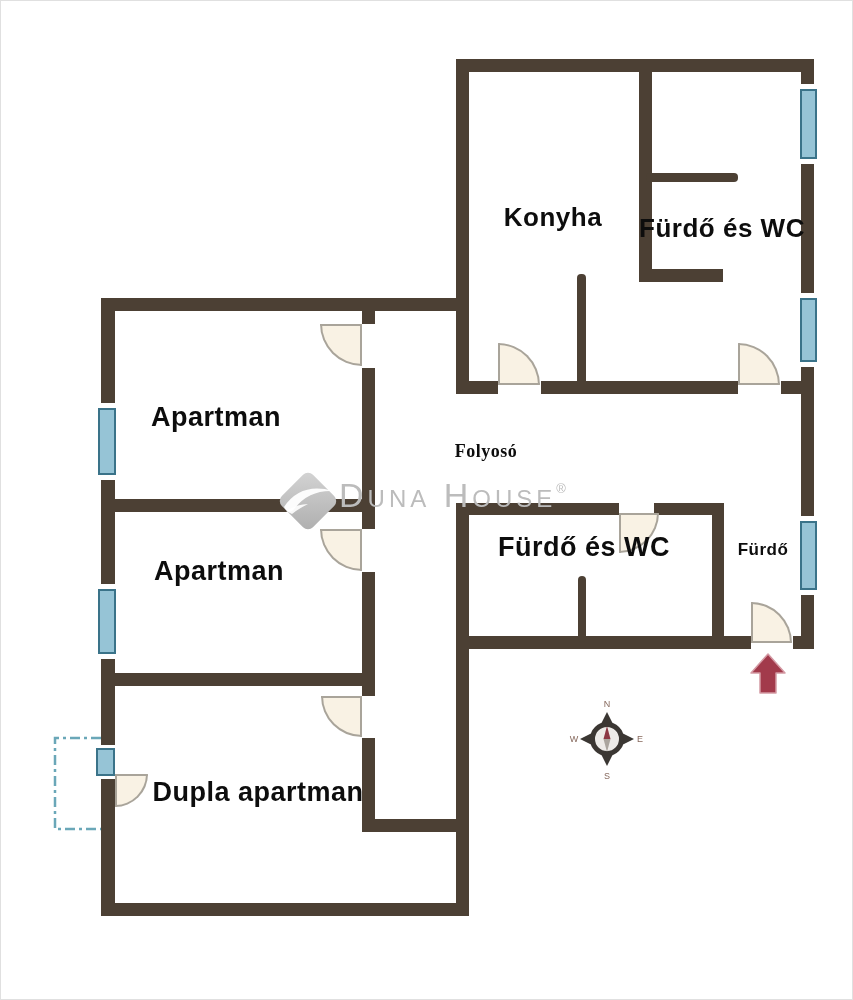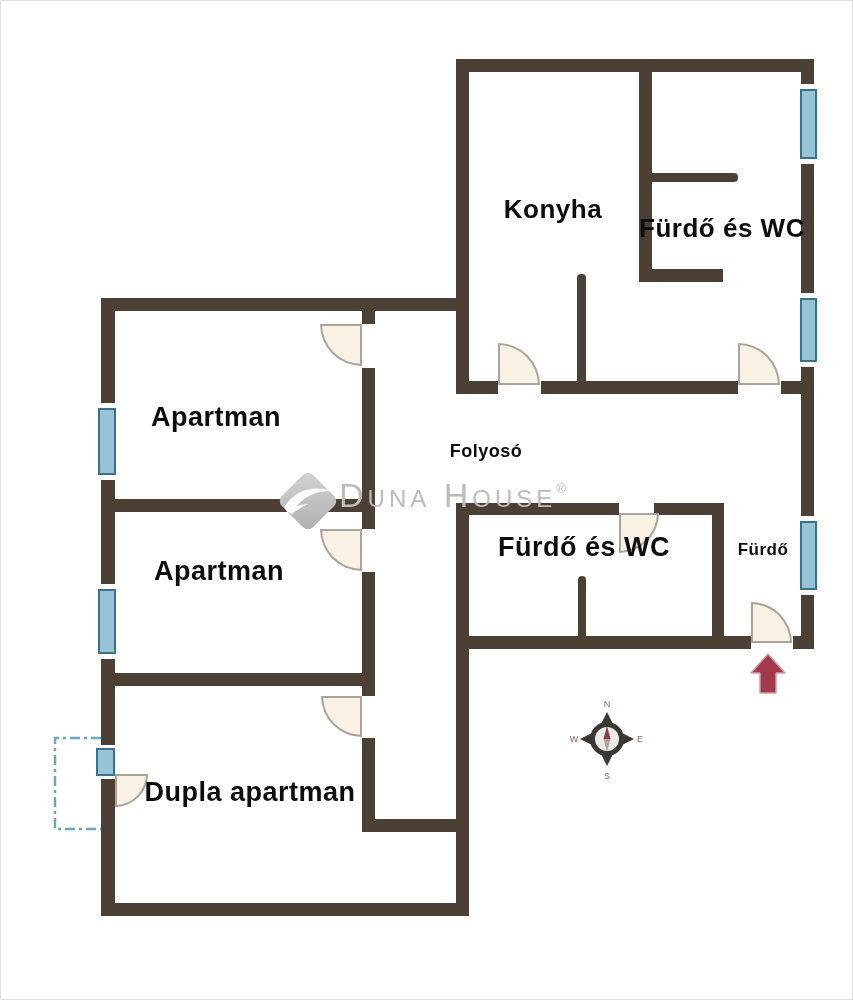--- a/index.html
+++ b/index.html
@@ -20,21 +20,21 @@
   .window-pane{position:absolute;left:0;right:0;top:5px;bottom:5px;background:var(--window-fill);border:2px solid var(--window-border);box-sizing:border-box;}
   .window-casing.small .window-pane{top:3px;bottom:3px;}
   .door{position:absolute;background:var(--door-fill);border:2px solid var(--door-border);box-sizing:border-box;z-index:2;}
   .door.tr{border-radius:0 100% 0 0;}
   .door.br{border-radius:0 0 100% 0;}
   .door.bl{border-radius:0 0 0 100%;}
   .room-label{
     position:absolute;transform:translate(-50%,-50%);color:var(--text);
     font-weight:bold;white-space:nowrap;z-index:3;letter-spacing:0.5px;
   }
-  .fs26{font-size:26px;} .fs27{font-size:27px;} .fs18{font-size:18px;} .fs17{font-size:17px;}
+  .fs26{font-size:26px;} .fs27{font-size:27px;} .fs18{font-size:18px;font-family:Liberation Serif, serif;} .fs17{font-size:17px;}
   .watermark-text{
     position:absolute;left:338px;top:477px;z-index:4;color:var(--watermark);
     font-family:Liberation Sans, sans-serif;font-variant:small-caps;font-weight:normal;
     font-size:34px;letter-spacing:4px;white-space:nowrap;line-height:1;
   }
   .watermark-reg{font-size:13px;vertical-align:14px;letter-spacing:0;}
   .overlay-svg{position:absolute;z-index:2;}
   .logo-svg{position:absolute;left:270px;top:461px;z-index:4;}
   .disclaimer{
     position:absolute;transform:translate(-50%,-50%);color:var(--text);
@@ -100,28 +100,28 @@
   <div class="door tr" style="left:750px;top:601px;width:41px;height:41px;"></div>
   <div class="door bl" style="left:319px;top:323px;width:42px;height:42px;"></div>
   <div class="door bl" style="left:319px;top:528px;width:42px;height:42px;"></div>
   <div class="door bl" style="left:320px;top:695px;width:41px;height:41px;"></div>
   <div class="door br" style="left:114px;top:773px;width:33px;height:33px;"></div>
 
   <svg class="overlay-svg" style="left:48px;top:730px;" width="56" height="104" viewBox="0 0 56 104">
     <polyline points="52,7 6,7 6,98 52,98" fill="none" style="stroke:var(--balcony-dash);" stroke-width="2.5" stroke-dasharray="10 4 3 4"></polyline>
   </svg>
 
-  <div class="room-label fs26" style="left:552px;top:208px;">Konyha</div>
+  <div class="room-label fs26" style="left:552px;top:216px;">Konyha</div>
   <div class="room-label fs26" style="left:721px;top:227px;">Fürdő és WC</div>
   <div class="room-label fs27" style="left:215px;top:416px;">Apartman</div>
   <div class="room-label fs27" style="left:218px;top:570px;">Apartman</div>
   <div class="room-label fs18" style="left:485px;top:450px;">Folyosó</div>
   <div class="room-label fs27" style="left:583px;top:546px;">Fürdő és WC</div>
   <div class="room-label fs17" style="left:762px;top:549px;">Fürdő</div>
-  <div class="room-label fs27" style="left:249px;top:791px;">Dupla apartman</div>
+  <div class="room-label fs27" style="left:257px;top:791px;">Dupla apartman</div>
 
   <svg class="logo-svg" width="74" height="78" viewBox="0 0 74 78">
     <defs>
       <linearGradient id="dg" x1="0" y1="0" x2="1" y2="1">
         <stop offset="0" stop-color="#d4d4d4"></stop>
         <stop offset="1" stop-color="#aeaeae"></stop>
       </linearGradient>
     </defs>
     <rect x="15" y="17" width="44" height="44" rx="7" transform="rotate(45 37 39)" fill="url(#dg)"></rect>
     <path d="M13 45 Q30 20 62 29 Q38 28 24 46 Q18 54 13 45 Z" fill="#ffffff" opacity="0.95"></path>

